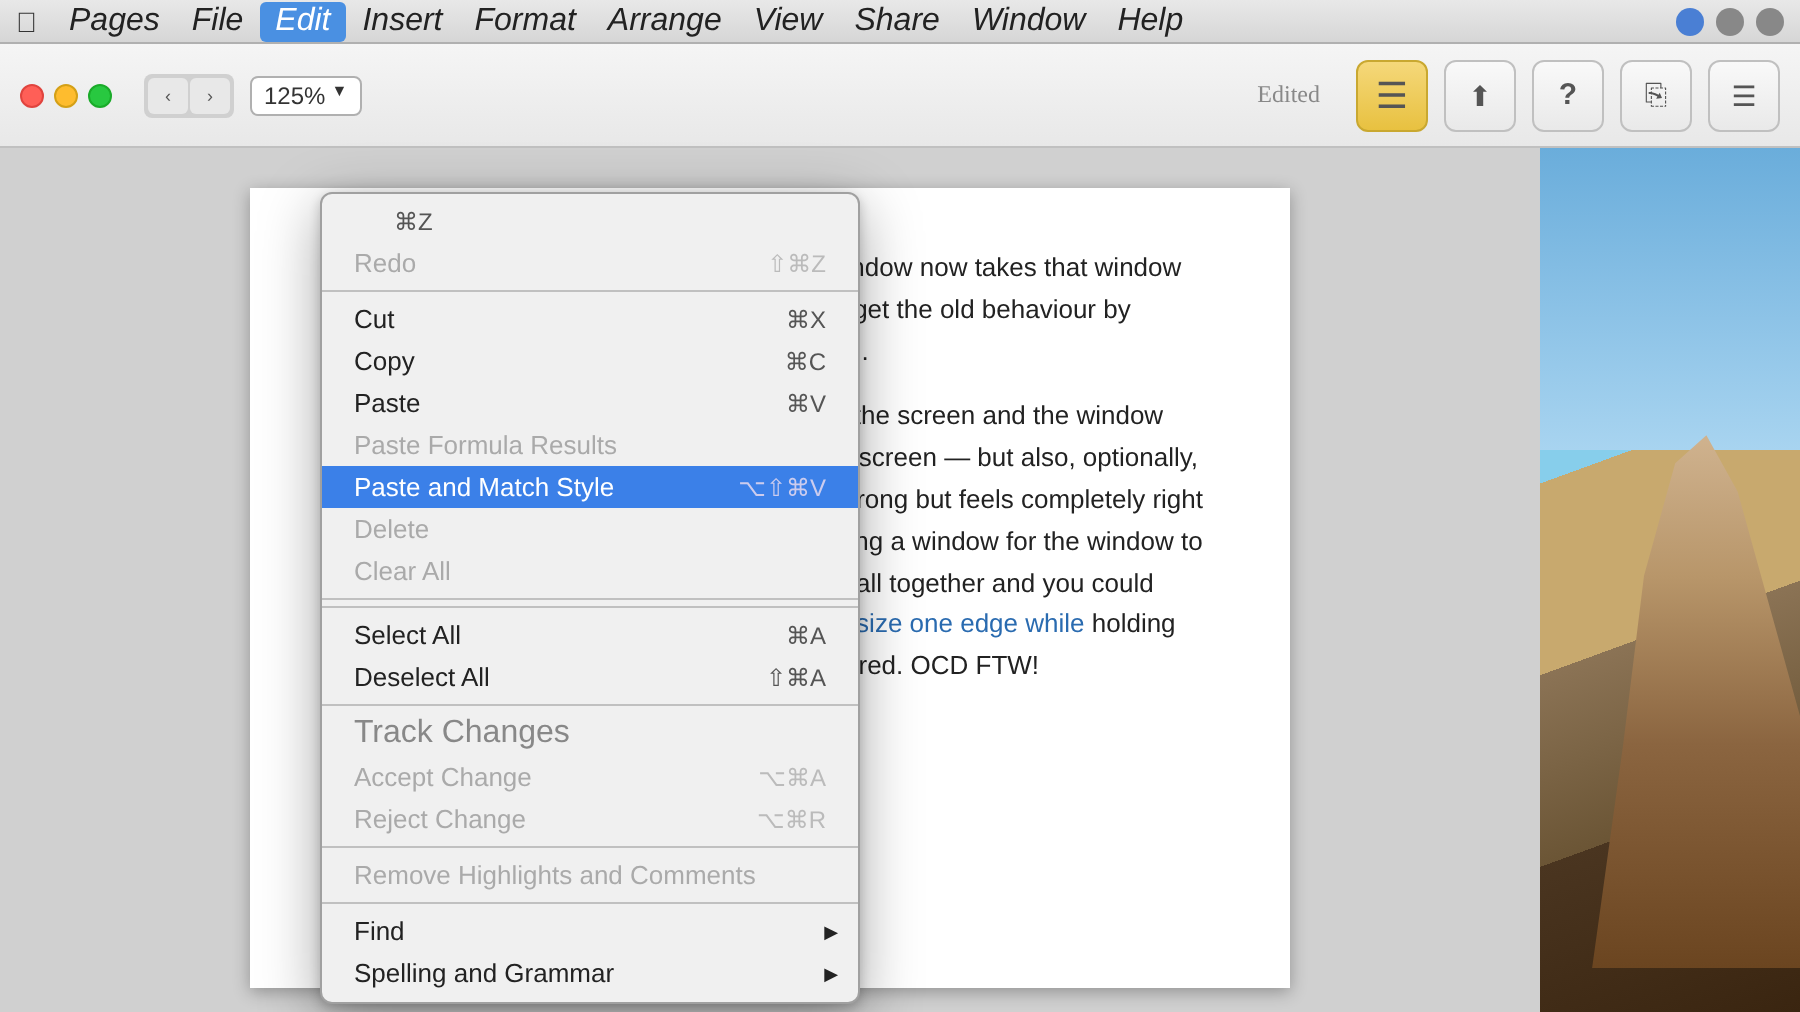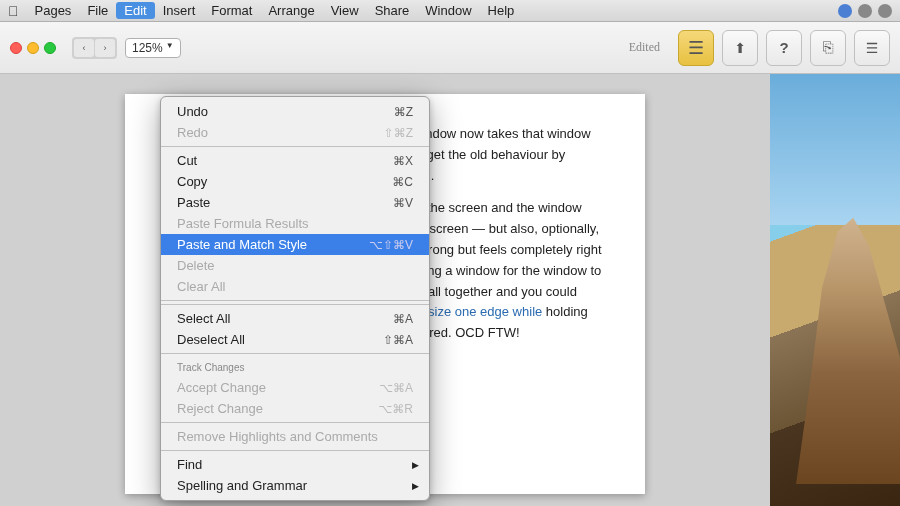--- a/index.html
+++ b/index.html
@@ -24,24 +24,25 @@
       z-index: 100;
       border-bottom: 1px solid #b0b0b0;
     }
     .menubar-apple {
       font-size: 14px;
       margin-right: 8px;
       color: #333;
     }
     .menubar-item {
       padding: 1px 8px;
-      font-size: 13px;
+      font-size: 16px;
       color: #222;
       border-radius: 3px;
       cursor: default;
+      font-style: italic;
     }
     .menubar-item.active {
       background: #4a90e2;
       color: white;
     }
     .menubar-right {
       margin-left: auto;
       display: flex;
       align-items: center;
       gap: 6px;
@@ -232,21 +233,21 @@
     .menu-item.highlighted {
       background: #3b80e8;
       color: white;
     }
     .menu-item.disabled {
       color: #aaa;
       gap: 15px;
     }
     .menu-item.section-header {
       color: #888;
-      font-size: 10px;
+      font-size: 16px;
       padding-top: 2px;
       padding-bottom: 2px;
     }
     .menu-item-label {
       flex: 1;
     }
     .menu-item-shortcut {
       font-size: 12px;
       color: #555;
       margin-left: 20px;
@@ -338,21 +339,20 @@
     <div class="sidebar-photo">
       <div class="sky-gradient"></div>
       <div class="rock-shape"></div>
     </div>
   </div>
 
   <div class="dropdown-overlay">
     <div class="dropdown-menu">
 
       <div class="menu-item">
-        <span class="menu-item-label">Undo</span>
         <span class="menu-item-shortcut">⌘Z</span>
       </div>
       <div class="menu-item disabled">
         <span class="menu-item-label">Redo</span>
         <span class="menu-item-shortcut">⇧⌘Z</span>
       </div>
 
       <div class="menu-separator"></div>
 
       <div class="menu-item">

